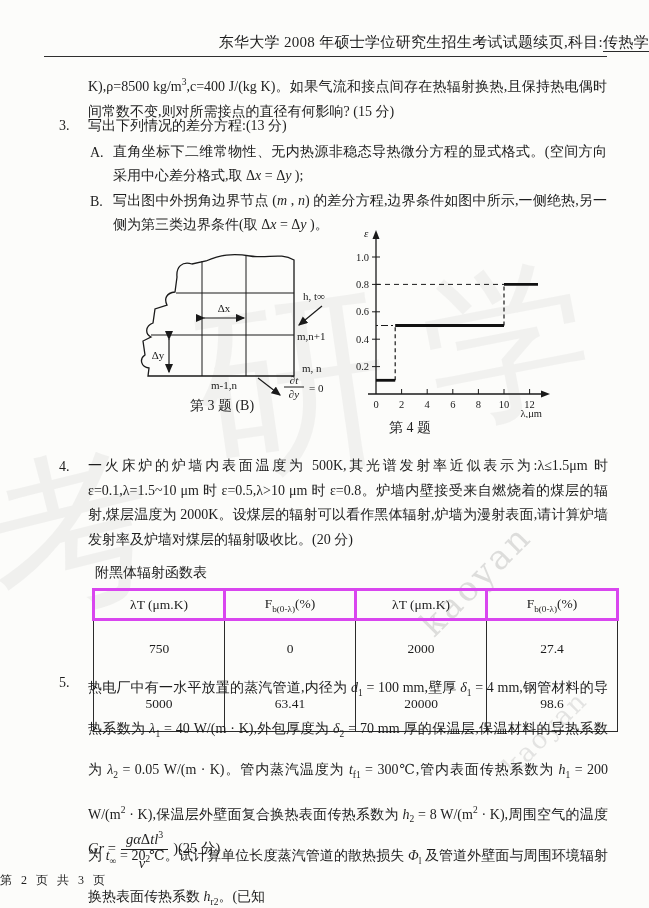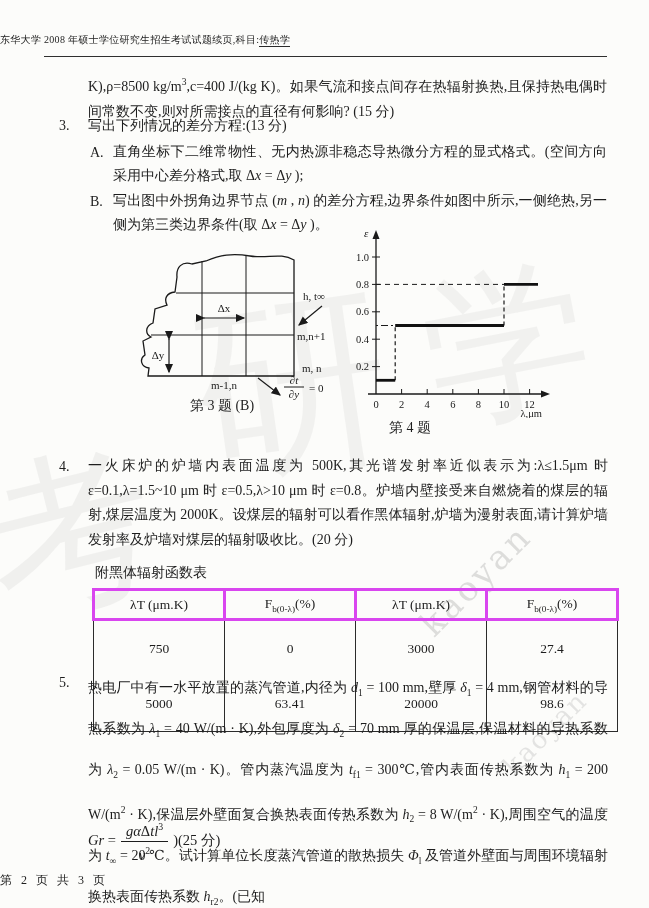--- a/index.html
+++ b/index.html
@@ -8,21 +8,21 @@
   
   .wm{position:absolute;pointer-events:none;color:#8f8f8f;z-index:0;font-family:"DejaVu Serif",serif;}
   .wm-char1{left:-14px;top:420px;font-size:170px;transform:rotate(-14deg);opacity:.10;}
   .wm-char2{left:195px;top:255px;font-size:195px;transform:rotate(-8deg);opacity:.09;}
   .wm-char3{left:425px;top:235px;font-size:165px;transform:rotate(-11deg);opacity:.09;}
   .wm-kao1{left:405px;top:560px;font-size:34px;letter-spacing:3px;transform:rotate(-45deg);opacity:.28;}
   .wm-kao2{left:492px;top:718px;font-size:26px;letter-spacing:2px;transform:rotate(-45deg);opacity:.22;}
   
   .layer{position:absolute;z-index:1;}
   
-  .hdr{top:33px;left:0;width:100%;text-align:left;font-size:10px;letter-spacing:.3px;}
+  .hdr{top:33px;left:0;width:100%;text-align:right;font-size:15px;letter-spacing:.3px;}
   .hdr .subj{border-bottom:1px solid #2a2a2a;padding-bottom:1px;}
   .hdr-rule{top:56px;left:44px;width:563px;border-top:1.4px solid #2f2f2f;height:0;}
   
   .para{font-size:14px;line-height:25px;text-align:justify;}
   .num{font-size:14px;line-height:25px;}
   #q2cont{top:70px;left:88px;width:519px;}
   #q3num{top:113px;left:59px;}  #q3text{top:113px;left:88px;width:520px;}
   #q3aL{top:140px;left:90px;}   #q3a{top:140px;left:113px;width:494px;line-height:24px;}
   #q3bL{top:189px;left:90px;}   #q3b{top:189px;left:113px;width:494px;line-height:24px;}
   
@@ -37,21 +37,21 @@
   #tblTitle{top:564px;left:95px;font-size:14px;}
   #tbl{top:588px;left:92px;}
   table.rad{border-collapse:collapse;border:1.6px solid #2b2b2b;font-size:13.5px;text-align:center;}
   table.rad th{border:3px solid #d946ef;font-weight:normal;width:122px;height:25px;padding:1px 3px;}
   table.rad td{border-left:1px solid #2b2b2b;border-right:1px solid #2b2b2b;height:23px;padding:16px 3px;}
   sub{font-size:68%;} sup{font-size:68%;}
   
   #q5num{top:670px;left:59px;}  #q5{top:670px;left:88px;width:520px;line-height:36px;}
   
   #grline{top:818px;left:88px;display:flex;align-items:center;font-size:14.5px;}
-  .frac{display:inline-flex;flex-direction:column;align-items:center;margin:0 5px;}
+  .frac{display:inline-flex;flex-direction:column;align-items:center;margin:8px 5px;}
   .frac .fnum{padding:0 5px 1px 5px;border-bottom:1px solid #1d1d1d;line-height:17px;}
   .frac .fden{line-height:17px;}
   
   #footer{top:872px;left:0;width:100%;font-size:12px;letter-spacing:3px;}
 </style>
 </head>
 <body>
 
 <div class="page">
 
@@ -170,21 +170,21 @@
       <tbody>
           <tr>
         <th>λT (μm.K)</th>
         <th><span>F</span><sub>b(0-λ)</sub><span>(%)</span></th>
         <th>λT (μm.K)</th>
         <th><span>F</span><sub>b(0-λ)</sub><span>(%)</span></th>
       </tr>
       <tr>
         <td>750</td>
         <td>0</td>
-        <td>3000</td>
+        <td>2000</td>
         <td>27.4</td>
       </tr>
       <tr>
         <td>5000</td>
         <td>63.41</td>
         <td>20000</td>
         <td>98.6</td>
       </tr>
     </tbody>
       </table>

